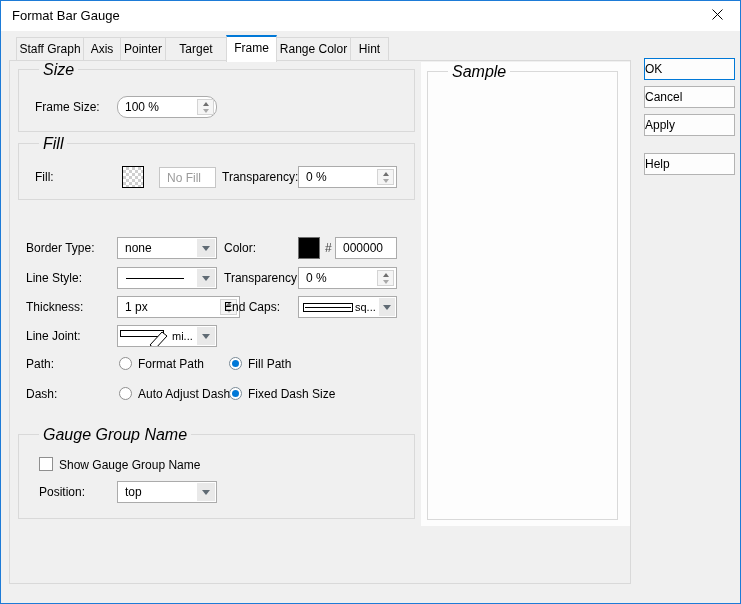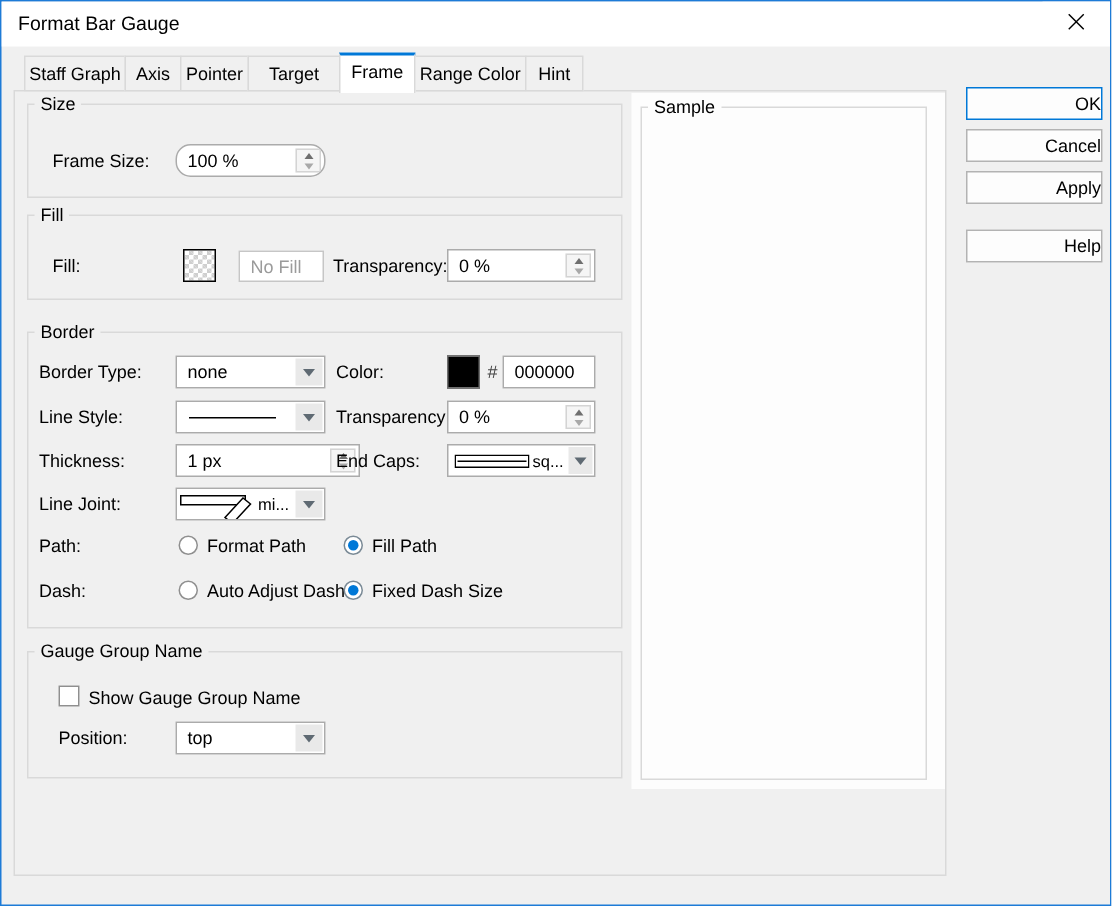--- a/index.html
+++ b/index.html
@@ -32,22 +32,22 @@
     margin-top:-2px; height:27px; line-height:23px; z-index:3;
   }
   
   .tab-panel {
     position:absolute; left:8px; top:59px; width:622px; height:524px;
     border:1px solid #d9d9d9; background:#f0f0f0; z-index:1;
   }
   
   .groupbox { position:absolute; border:1px solid #d9d9d9; background:#f0f0f0; z-index:1; }
   .legend {
-    position:absolute; top:-8px; left:4px; background:#f0f0f0; padding:0 4px;
-    font-size:12px; line-height:15px; white-space:nowrap;
+    position:absolute; top:-8px; left:20px; background:#f0f0f0; padding:0 4px;
+    font-size:16px; line-height:15px; white-space:nowrap;font-style:italic;
   }
   .gb-size   { left:17px; top:68px;  width:397px; height:63px;  }
   .gb-fill   { left:17px; top:142px; width:397px; height:57px;  }
   .gb-border { left:17px; top:220px; width:397px; height:198px; }
   .gb-gauge  { left:17px; top:433px; width:397px; height:85px;  }
   .sample-panel {
     position:absolute; left:420px; top:61px; width:209px; height:464px;
     background:#fdfdfd; z-index:1;
   }
   .gb-sample {
@@ -99,21 +99,21 @@
   .radio.on { border-color:#7a8a96; }
   .radio.on::after {
     content:""; position:absolute; left:2px; top:2px; width:7px; height:7px;
     border-radius:50%; background:#0078d7;
   }
   .checkbox { position:absolute; width:14px; height:14px; border:1px solid #8f8f8f; background:#fff; z-index:2; }
   .rlbl { position:absolute; line-height:14px; z-index:2; white-space:nowrap; }
   
   .btn {
     position:absolute; left:643px; width:91px; height:22px; background:#fdfdfd;
-    border:1px solid #b3b3b3; text-align:right; line-height:20px; font-size:12px; z-index:2;
+    border:1px solid #b3b3b3; text-align:left; line-height:20px; font-size:12px; z-index:2;
   }
   .btn.default { border-color:#0078d7; }
   .line-solid { position:absolute; left:8px; top:10px; width:58px; height:1px; background:#000; }
   .hash { position:absolute; z-index:2; color:#444; line-height:22px; }
 </style>
 </head>
 <body>
 
 <div class="dialog">
 
@@ -173,23 +173,20 @@
     <span class="spin">
       <span class="spin-up">
           <span class="tri-up"></span>
         </span>
       <span class="spin-dn">
           <span class="tri-dn"></span>
         </span>
     </span>
   </div>
 
-  <div class="groupbox gb-border">
-    <div class="legend">Border</div>
-  </div>
 
   <div class="abs lbl" style="left:25px; top:236px;">Border Type:</div>
   <div class="combo" style="left:116px; top:236px; width:100px;">
     <span>none</span>
     <span class="combo-arrow">
         <span class="chev"></span>
       </span>
   </div>
   <div class="abs lbl" style="left:223px; top:236px;">Color:</div>
   <div class="color-swatch" style="left:297px; top:236px; background:#000000;"></div>

